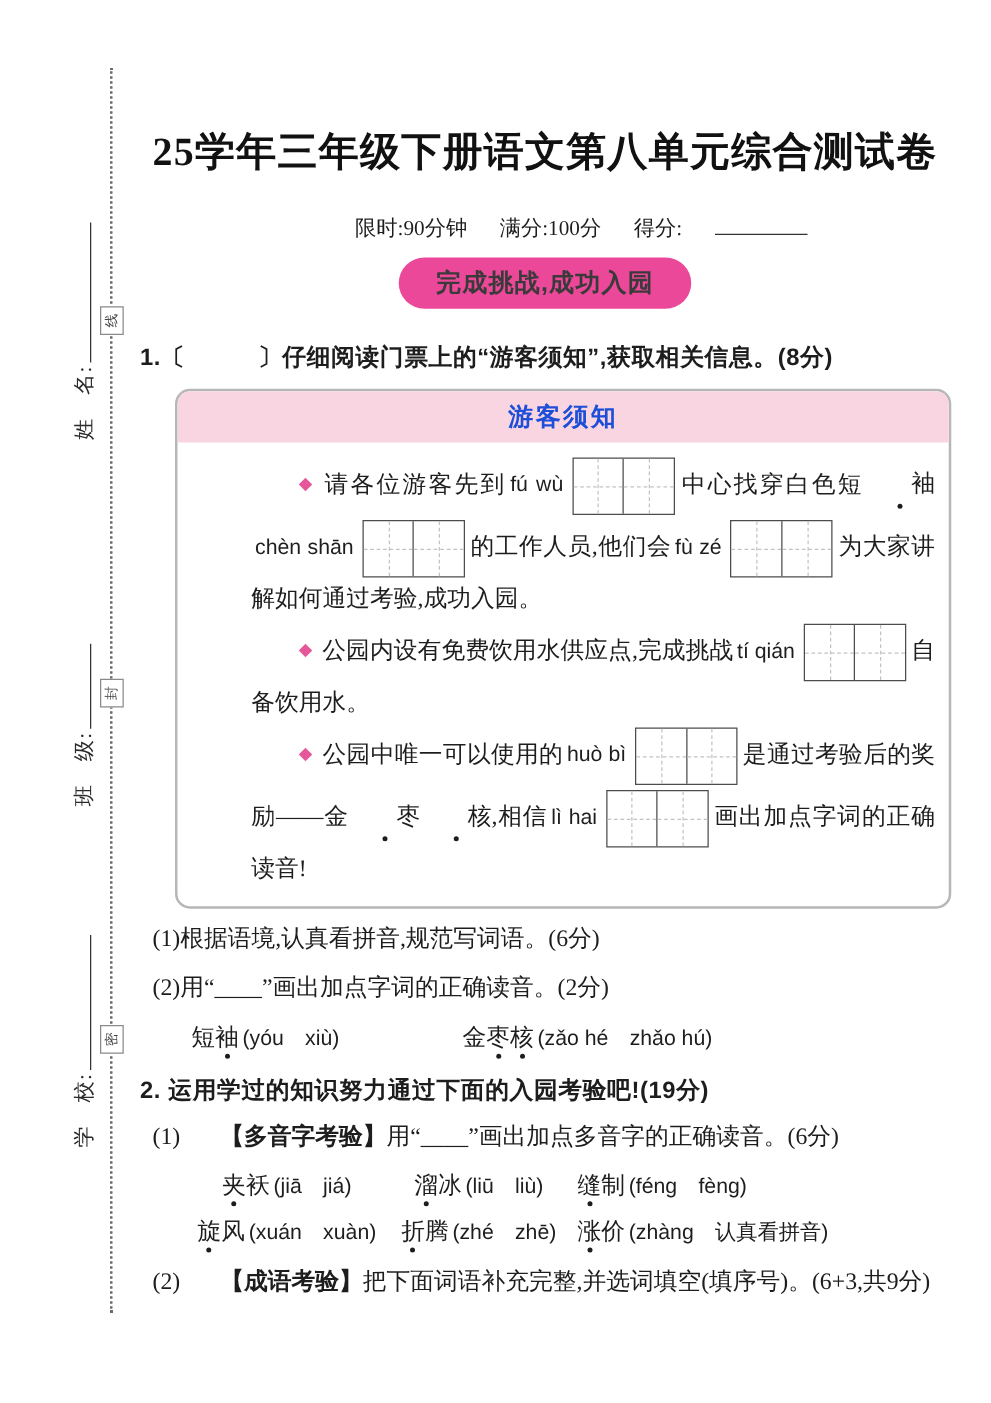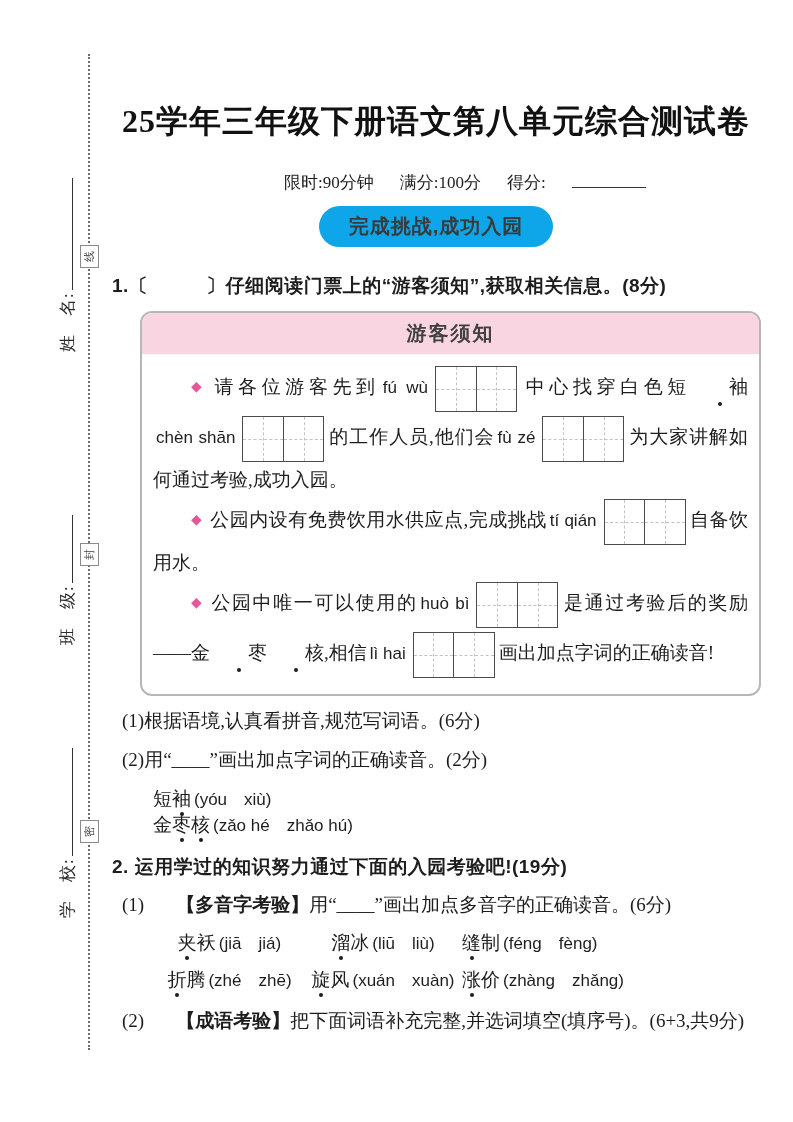--- a/index.html
+++ b/index.html
@@ -32,35 +32,35 @@
   .meta { margin:27px 0 0 172px; font-size:17px; }
   .meta span { margin-right:26px; }
   .meta .score-part { margin-right:0; }
   .score-blank { display:inline-block; width:74px; border-bottom:1.5px solid #333; height:14px;
     vertical-align:baseline; }
 
   .intro { margin:18px 0 0 0; font-size:19px; line-height:39px; text-indent:2em;
     text-align:justify; }
 
   .badge-wrap { text-align:center; margin-top:12px; }
-  .badge { display:inline-block; background:#0ea5e9; color:#3a3a3a;
+  .badge { display:inline-block; background:#ec4899; color:#3a3a3a;
     font-family:"Liberation Sans", sans-serif; font-weight:bold; font-size:20px;
     padding:7px 30px; border-radius:23px; letter-spacing:1px; }
 
   .q-stem { margin:26px 0 0 0; font-family:"Liberation Sans", sans-serif; font-weight:bold;
     font-size:19px; letter-spacing:0.5px; }
   .bracket-gap { display:inline-block; width:58px; }
 
   
   .notice { margin:12px 0 0 28px; width:617px; border:2px solid #b7b7b7; border-radius:12px;
     overflow:hidden; background:#fff; }
   .notice-header { background:#f9d5e2; text-align:center; padding:7px 0;
     font-family:"Liberation Sans", sans-serif; font-weight:bold; font-size:20px;
-    letter-spacing:2px; color:#404040; }
-  .notice-body { padding:8px 11px 12px 11px; font-size:19px; }
+    letter-spacing:2px; color:#1d4ed8; }
+  .notice-body { padding:8px 11px 12px 11px; font-size:19px;margin-left:48px; }
   .bullet { margin:2px 0; text-indent:2em; line-height:31px; text-align:justify; }
   .diamond { color:#e4579b; font-size:14px; margin-right:8px; vertical-align:2px;
     font-family:"DejaVu Sans", sans-serif; }
   .pinyin { font-family:"Liberation Sans", sans-serif; font-size:17px; margin:0 3px;
     white-space:nowrap; }
 
   .wbox { display:inline-flex; width:80px; height:44px; border:1.5px solid #4c4c4c;
     vertical-align:middle; margin:2px 4px; background:#fff; text-indent:0; }
   .wcell { flex:1 1 0; position:relative; }
   .wcell + .wcell { border-left:1.5px solid #4c4c4c; }
@@ -70,21 +70,21 @@
     border-top:1px dashed #c3c3c3; }
 
   .dotchar { position:relative; display:inline-block; }
   .dotchar::after { content:""; position:absolute; left:50%; transform:translateX(-50%);
     bottom:-4px; width:4px; height:4px; border-radius:50%; background:#1d1d1d; }
 
   
   .sub { margin:11px 0 0 10px; font-size:19px; line-height:28px; }
   .sub-tag { font-family:Liberation Serif, serif; font-weight:bold;padding-left:32px; }
 
-  .pron-row { display:flex; margin:12px 0 0 41px; font-size:19px;flex-direction:column; }
+  .pron-row { display:flex; margin:12px 0 0 41px; font-size:19px; }
   .pron-item { white-space:nowrap; }
   .pron-row .pron-item:first-child { width:217px; }
 
   .poly-row { display:flex; margin:11px 0 0 43px; font-size:19px; }
   .poly-item { white-space:nowrap;text-align:center; }
   .poly-row .poly-item:nth-child(1) { width:152px; }
   .poly-row .poly-item:nth-child(2) { width:155px; }
 </style>
 </head>
 <body>
@@ -171,23 +171,23 @@
     <div class="sub">
       <span>(1)</span><span class="sub-tag">【多音字考验】</span><span>用“____”画出加点多音字的正确读音。(6分)</span>
     </div>
 
     <div class="poly-row" id="poly-row-0">
         <span class="poly-item"><span class="dotchar">夹</span>袄<span class="pinyin">(jiā　jiá)</span></span>
         <span class="poly-item"><span class="dotchar">溜</span>冰<span class="pinyin">(liū　liù)</span></span>
         <span class="poly-item"><span class="dotchar">缝</span>制<span class="pinyin">(féng　fèng)</span></span>
       </div>
     <div class="poly-row" id="poly-row-1">
+        <span class="poly-item"><span class="dotchar">旋</span>风<span class="pinyin">(xuán　xuàn)</span></span>
         <span class="poly-item"><span class="dotchar">折</span>腾<span class="pinyin">(zhé　zhē)</span></span>
-        <span class="poly-item"><span class="dotchar">旋</span>风<span class="pinyin">(xuán　xuàn)</span></span>
-        <span class="poly-item"><span class="dotchar">涨</span>价<span class="pinyin">(zhàng　zhǎng)</span></span>
+        <span class="poly-item"><span class="dotchar">涨</span>价<span class="pinyin">(zhàng　认真看拼音)</span></span>
       </div>
 
     <div class="sub" style="margin-top:14px">
       <span>(2)</span><span class="sub-tag">【成语考验】</span><span>把下面词语补充完整,并选词填空(填序号)。(6+3,共9分)</span>
     </div>
 
   </div>
 </div>
 
 </body></html>

